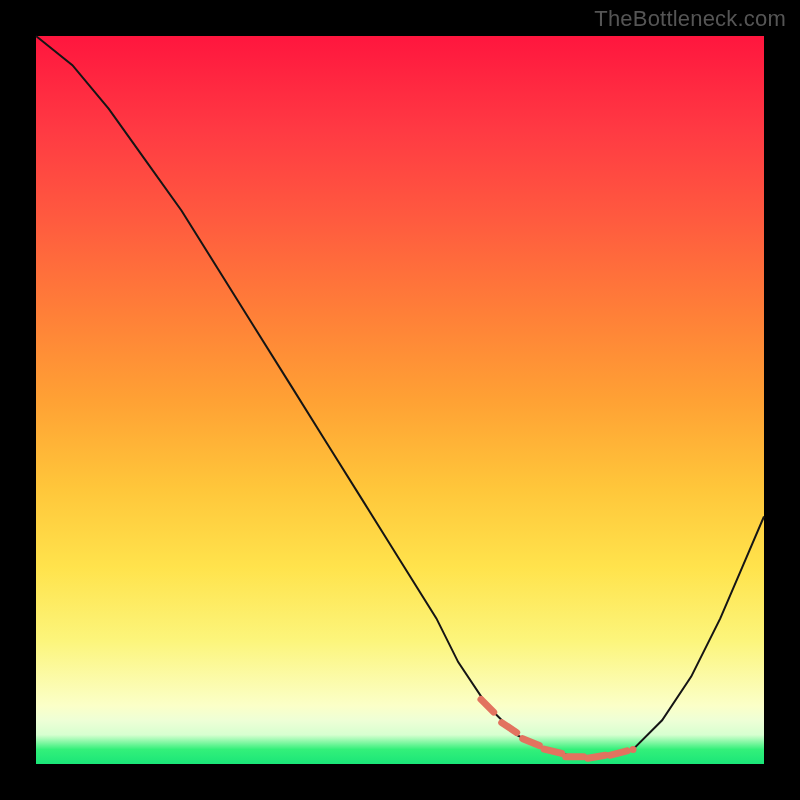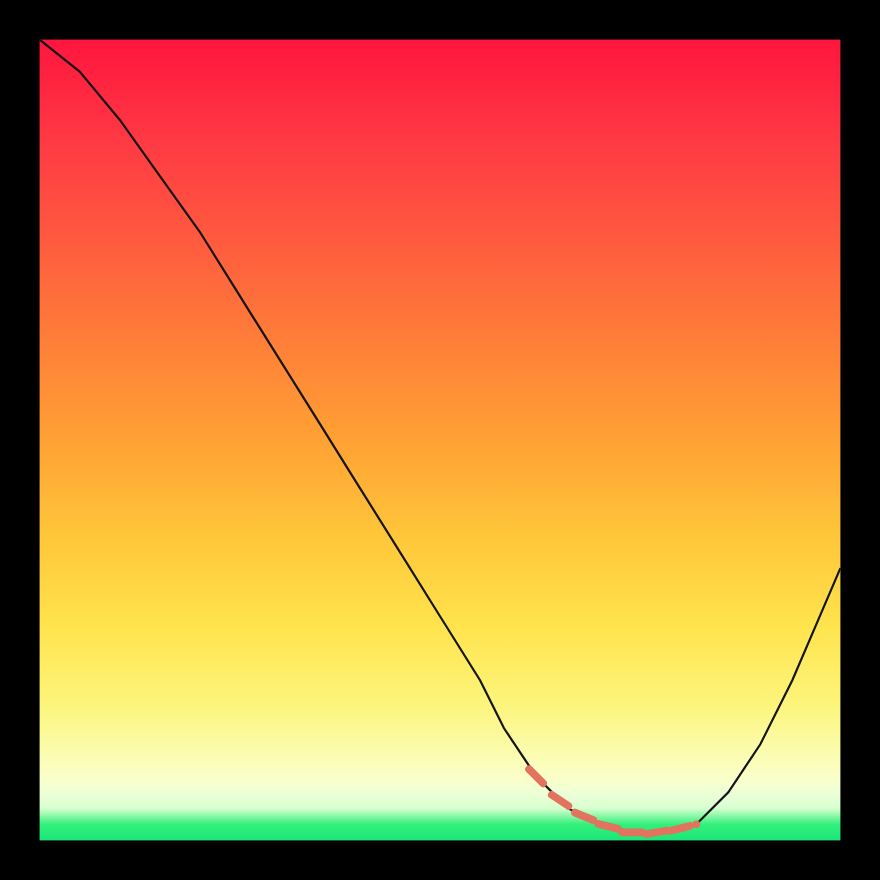--- a/index.html
+++ b/index.html
@@ -66,20 +66,21 @@
     stroke-width: 2.0;
   }
   .dash {
     stroke-linecap: round;
   }
 </style>
 </head>
 <body>
 
 <div class="frame">
+  <div class="watermark">TheBottleneck.com</div>
 
   <div class="plot-area">
     <svg class="curve" viewBox="0 0 728 728" preserveAspectRatio="none">
       <path class="curve-path" d="M0.0,0.0 L36.4,29.1 L72.8,72.8 L109.2,123.8 L145.6,174.7 L182.0,233.0 L218.4,291.2 L254.8,349.4 L291.2,407.7 L327.6,465.9 L364.0,524.2 L400.4,582.4 L422.2,626.1 L451.4,669.8 L480.5,698.9 L509.6,713.4 L538.7,720.7 L567.8,720.7 L597.0,713.4 L626.1,684.3 L655.2,640.6 L684.3,582.4 L706.2,531.4 L728.0,480.5" stroke="#151515"></path>
       <g>
           <line x1="445.0" y1="663.4" x2="457.7" y2="676.1" stroke="#e2735f" stroke-width="7" class="dash"></line>
           <line x1="465.7" y1="686.6" x2="480.7" y2="696.6" stroke="#e2735f" stroke-width="7" class="dash"></line>
           <line x1="486.7" y1="702.7" x2="503.3" y2="709.6" stroke="#e2735f" stroke-width="7" class="dash"></line>
           <line x1="508.1" y1="713.1" x2="525.6" y2="717.4" stroke="#e2735f" stroke-width="7" class="dash"></line>
           <line x1="529.7" y1="720.7" x2="547.7" y2="720.7" stroke="#e2735f" stroke-width="7" class="dash"></line>

